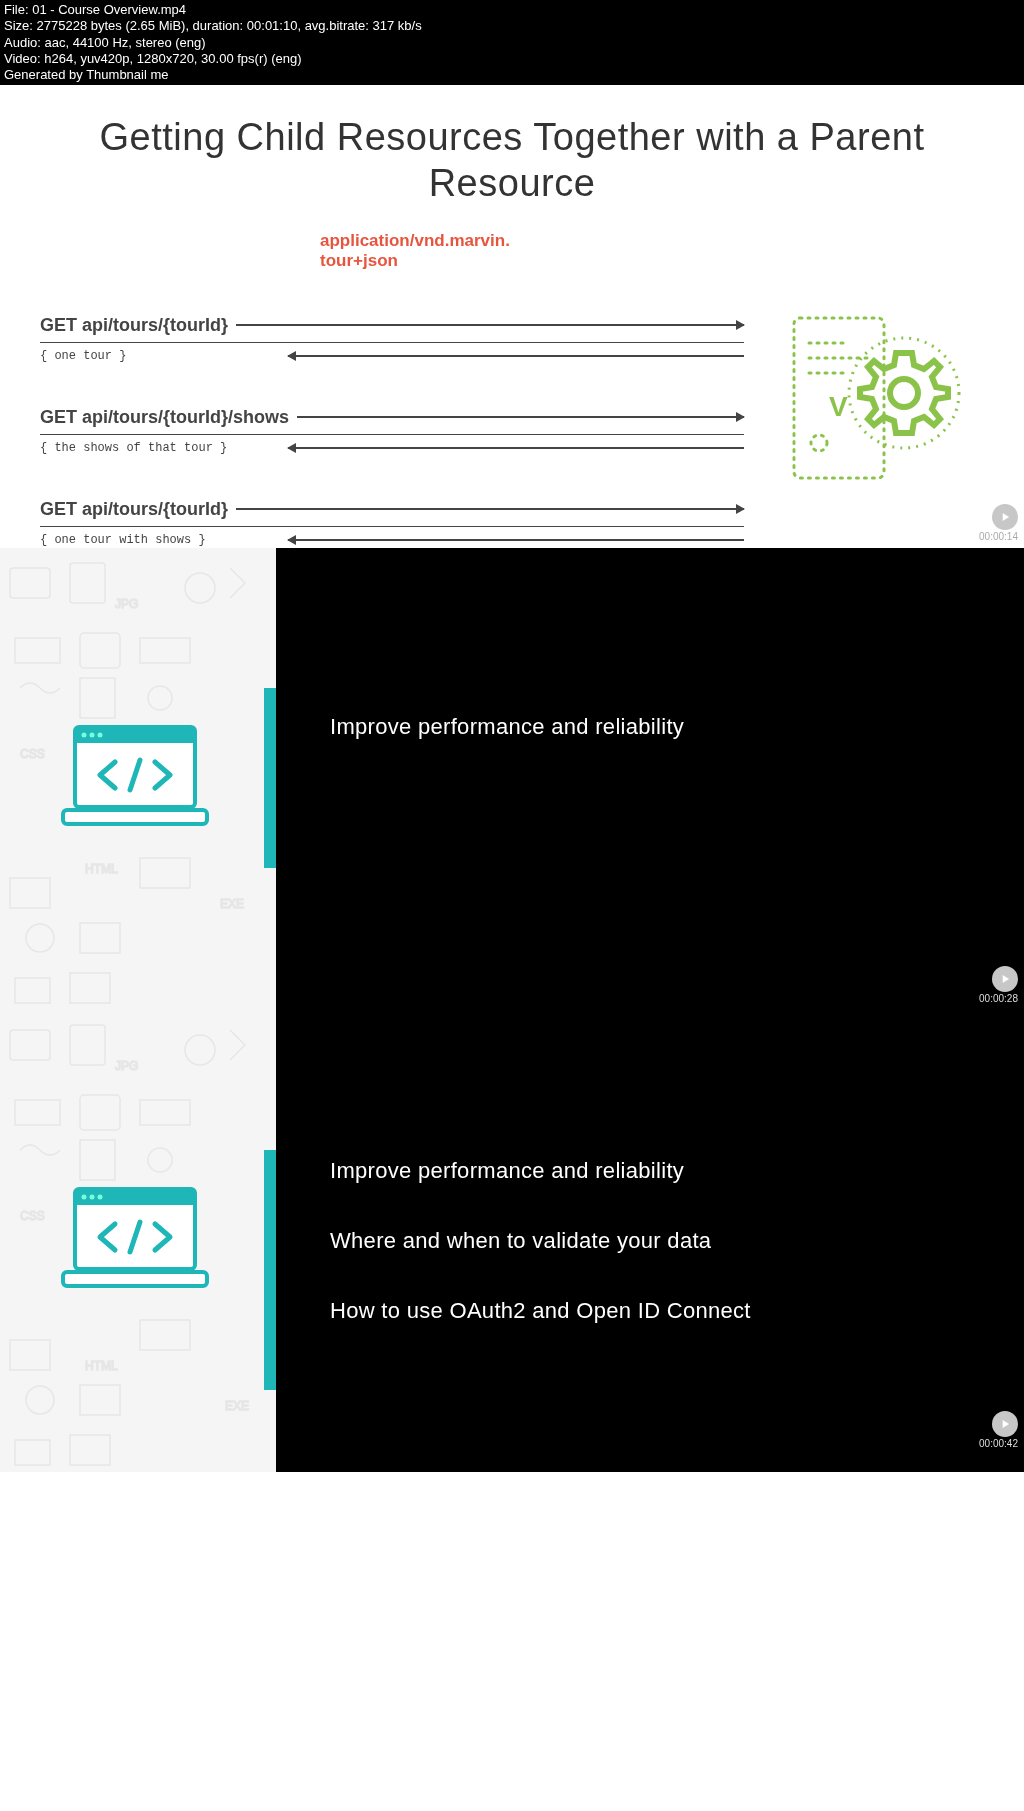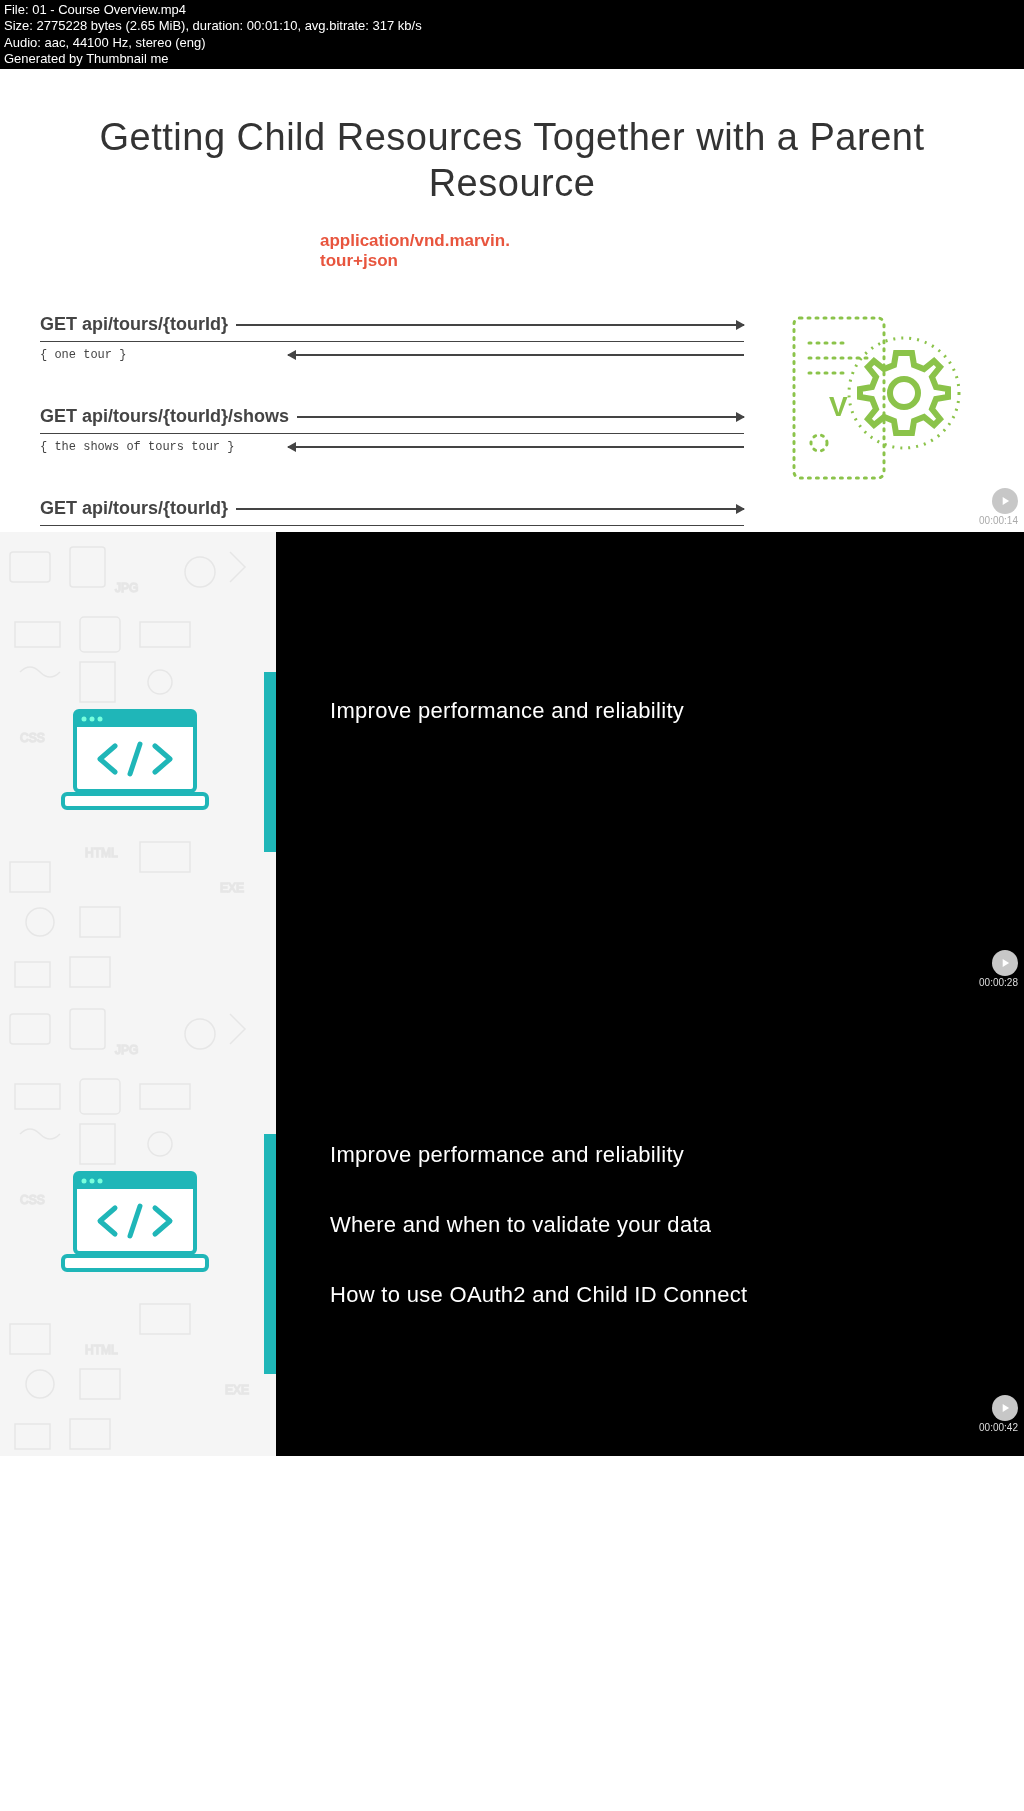--- a/index.html
+++ b/index.html
@@ -4,21 +4,21 @@
 <style>
 * { margin: 0; padding: 0; box-sizing: border-box; }
 body { width: 1024px; font-family: Arial, sans-serif; background: #fff; }
 
 
 .info-bar { background: #000; color: #fff; padding: 2px 4px; font-size: 13px; line-height: 1.25; }
 .info-bar div { white-space: nowrap; }
 
 
 .frame1 { background: #fff; padding: 30px 40px 50px; position: relative; height: 463px; }
-.frame1 h1 { font-weight: 300; font-size: 38px; color: #333; text-align: center; letter-spacing: 0.5px; margin-bottom: 25px; line-height: 1.2; margin-top: 16px; }
+.frame1 h1 { font-weight: 300; font-size: 38px; color: #333; text-align: center; letter-spacing: 0.5px; margin-bottom: 25px; line-height: 1.2; }
 .content-row { display: flex; gap: 20px; }
 .left-col { flex: 1; }
 .right-col { width: 220px; display: flex; align-items: center; justify-content: center; }
 
 .mime-type { color: #e8553e; font-weight: 700; font-size: 17px; margin-left: 280px; margin-bottom: 2px; line-height: 1.15; }
 
 .api-block { margin-bottom: 18px; }
 .api-req { font-weight: 700; color: #444; font-size: 18px; display: flex; align-items: center; margin-top: 44px; }
 .api-req .text { flex: 0 0 auto; margin-right: 8px; }
 .arrow-line { flex: 1; height: 2px; background: #444; position: relative; }
@@ -53,20 +53,21 @@
 .frame3 .main-dark .line { margin: 22px 0; }
 
 </style>
 </head>
 <body>
 
 <div class="info-bar">
   <div>File: 01 - Course Overview.mp4</div>
   <div>Size: 2775228 bytes (2.65 MiB), duration: 00:01:10, avg.bitrate: 317 kb/s</div>
   <div>Audio: aac, 44100 Hz, stereo (eng)</div>
+  <div>Video: h264, yuv420p, 1280x720, 30.00 fps(r) (eng)</div>
   <div>Generated by Thumbnail me</div>
 </div>
 
 <div class="frame1">
   <h1>Getting Child Resources Together with a Parent Resource</h1>
   <div class="content-row">
     <div class="left-col">
       <div class="mime-type" style="white-space:pre-line">application/vnd.marvin.
 tour+json</div>
 
@@ -82,21 +83,21 @@
           </div>
       </div>
 
       <div class="api-block">
         <div class="api-req">
             <span class="text">GET api/tours/{tourId}/shows</span>
             <span class="arrow-line right"></span>
           </div>
         <div class="divider"></div>
         <div class="api-resp">
-            <span class="text">{ the shows of tours tour }</span>
+            <span class="text">{ the shows of that tour }</span>
             <span class="arrow-line left"></span>
           </div>
       </div>
 
       <div class="api-block" style="margin-top:30px">
         <div class="api-req">
             <span class="text">GET api/tours/{tourId}</span>
             <span class="arrow-line right"></span>
           </div>
         <div class="divider"></div>
@@ -228,21 +229,21 @@
           <circle cx="40" cy="13" r="2.5" fill="#7fd"></circle>
         <path d="M55 40 L40 53 L55 66 M95 40 L110 53 L95 66 M80 38 L70 68" fill="none" stroke="#1fb6b8" stroke-width="5" stroke-linecap="round" stroke-linejoin="round"></path>
         <rect x="3" y="88" width="144" height="14" rx="4" fill="#fff" stroke="#1fb6b8" stroke-width="4"></rect>
       </svg>
     </div>
     <div class="teal-accent"></div>
   </div>
   <div class="main-dark">
     <div class="line">Improve performance and reliability</div>
     <div class="line">Where and when to validate your data</div>
-    <div class="line">How to use OAuth2 and Child ID Connect</div>
+    <div class="line">How to use OAuth2 and Open ID Connect</div>
     <div class="play-badge" style="position:absolute;right:6px;bottom:23px">
       <div class="play-circle">
           <svg viewBox="0 0 24 24">
             <path d="M8 5v14l11-7z"></path>
           </svg>
         </div>
       <div class="timestamp dark">00:00:42</div>
     </div>
   </div>
 </div>

